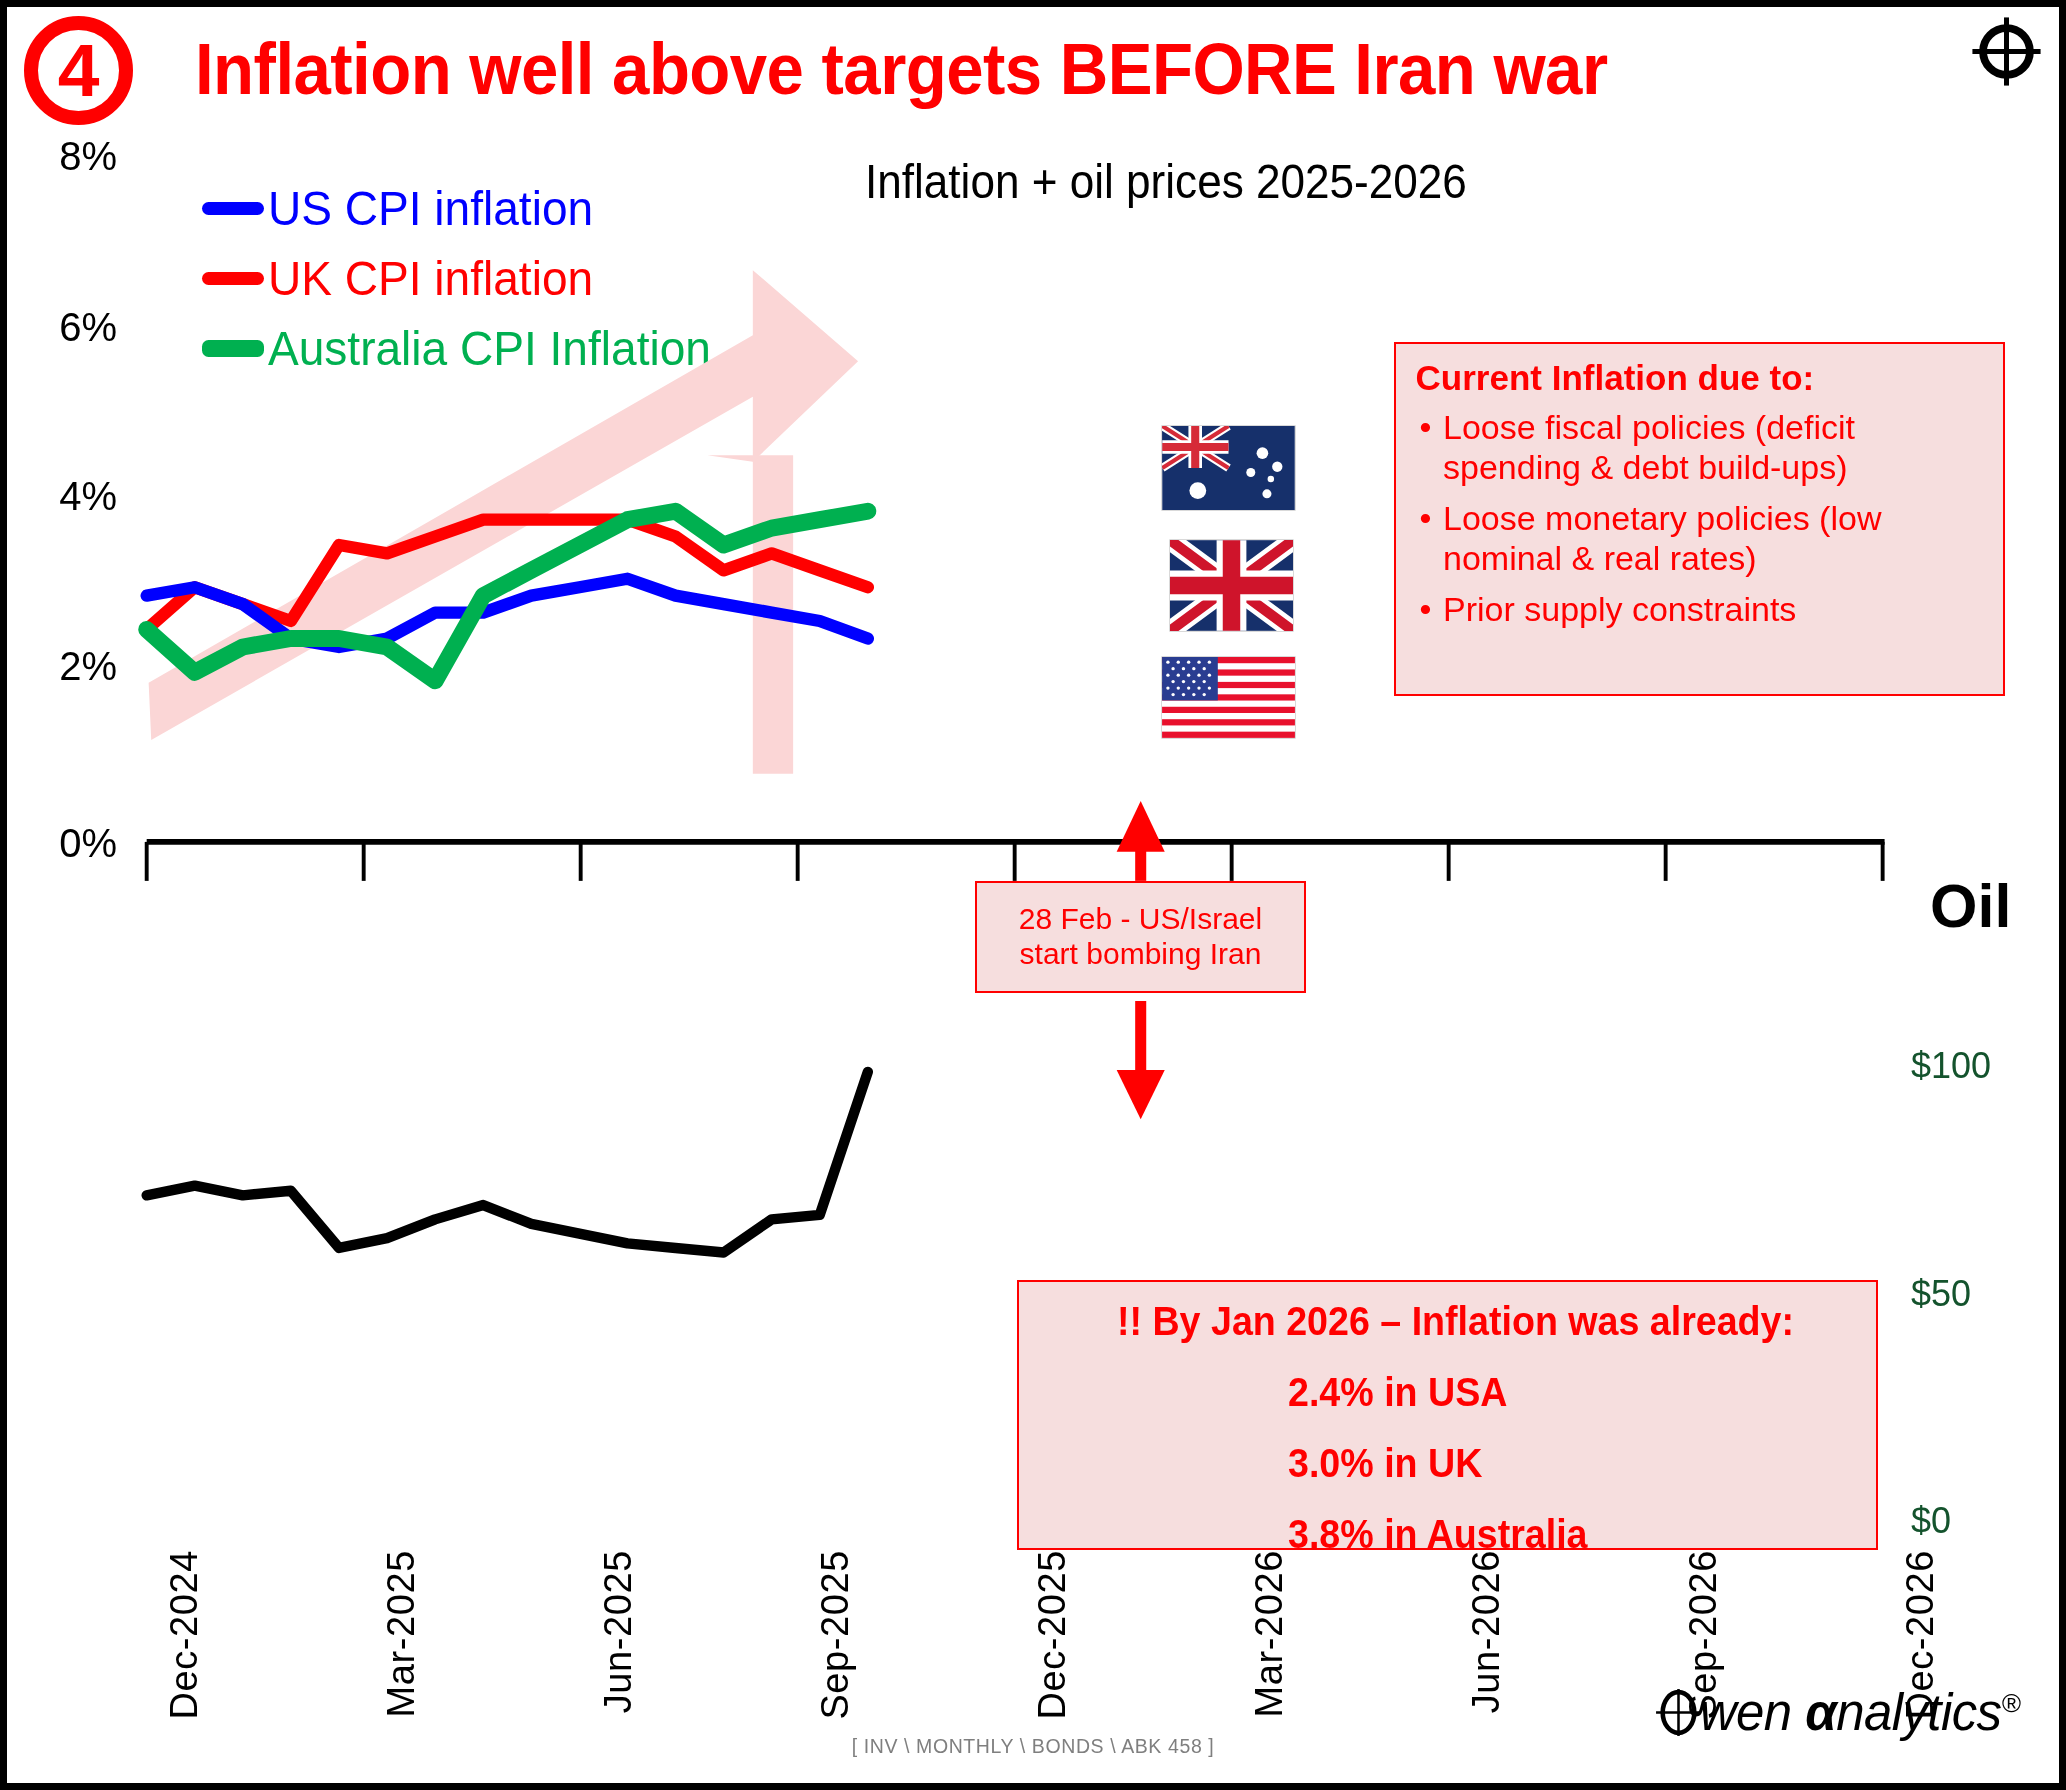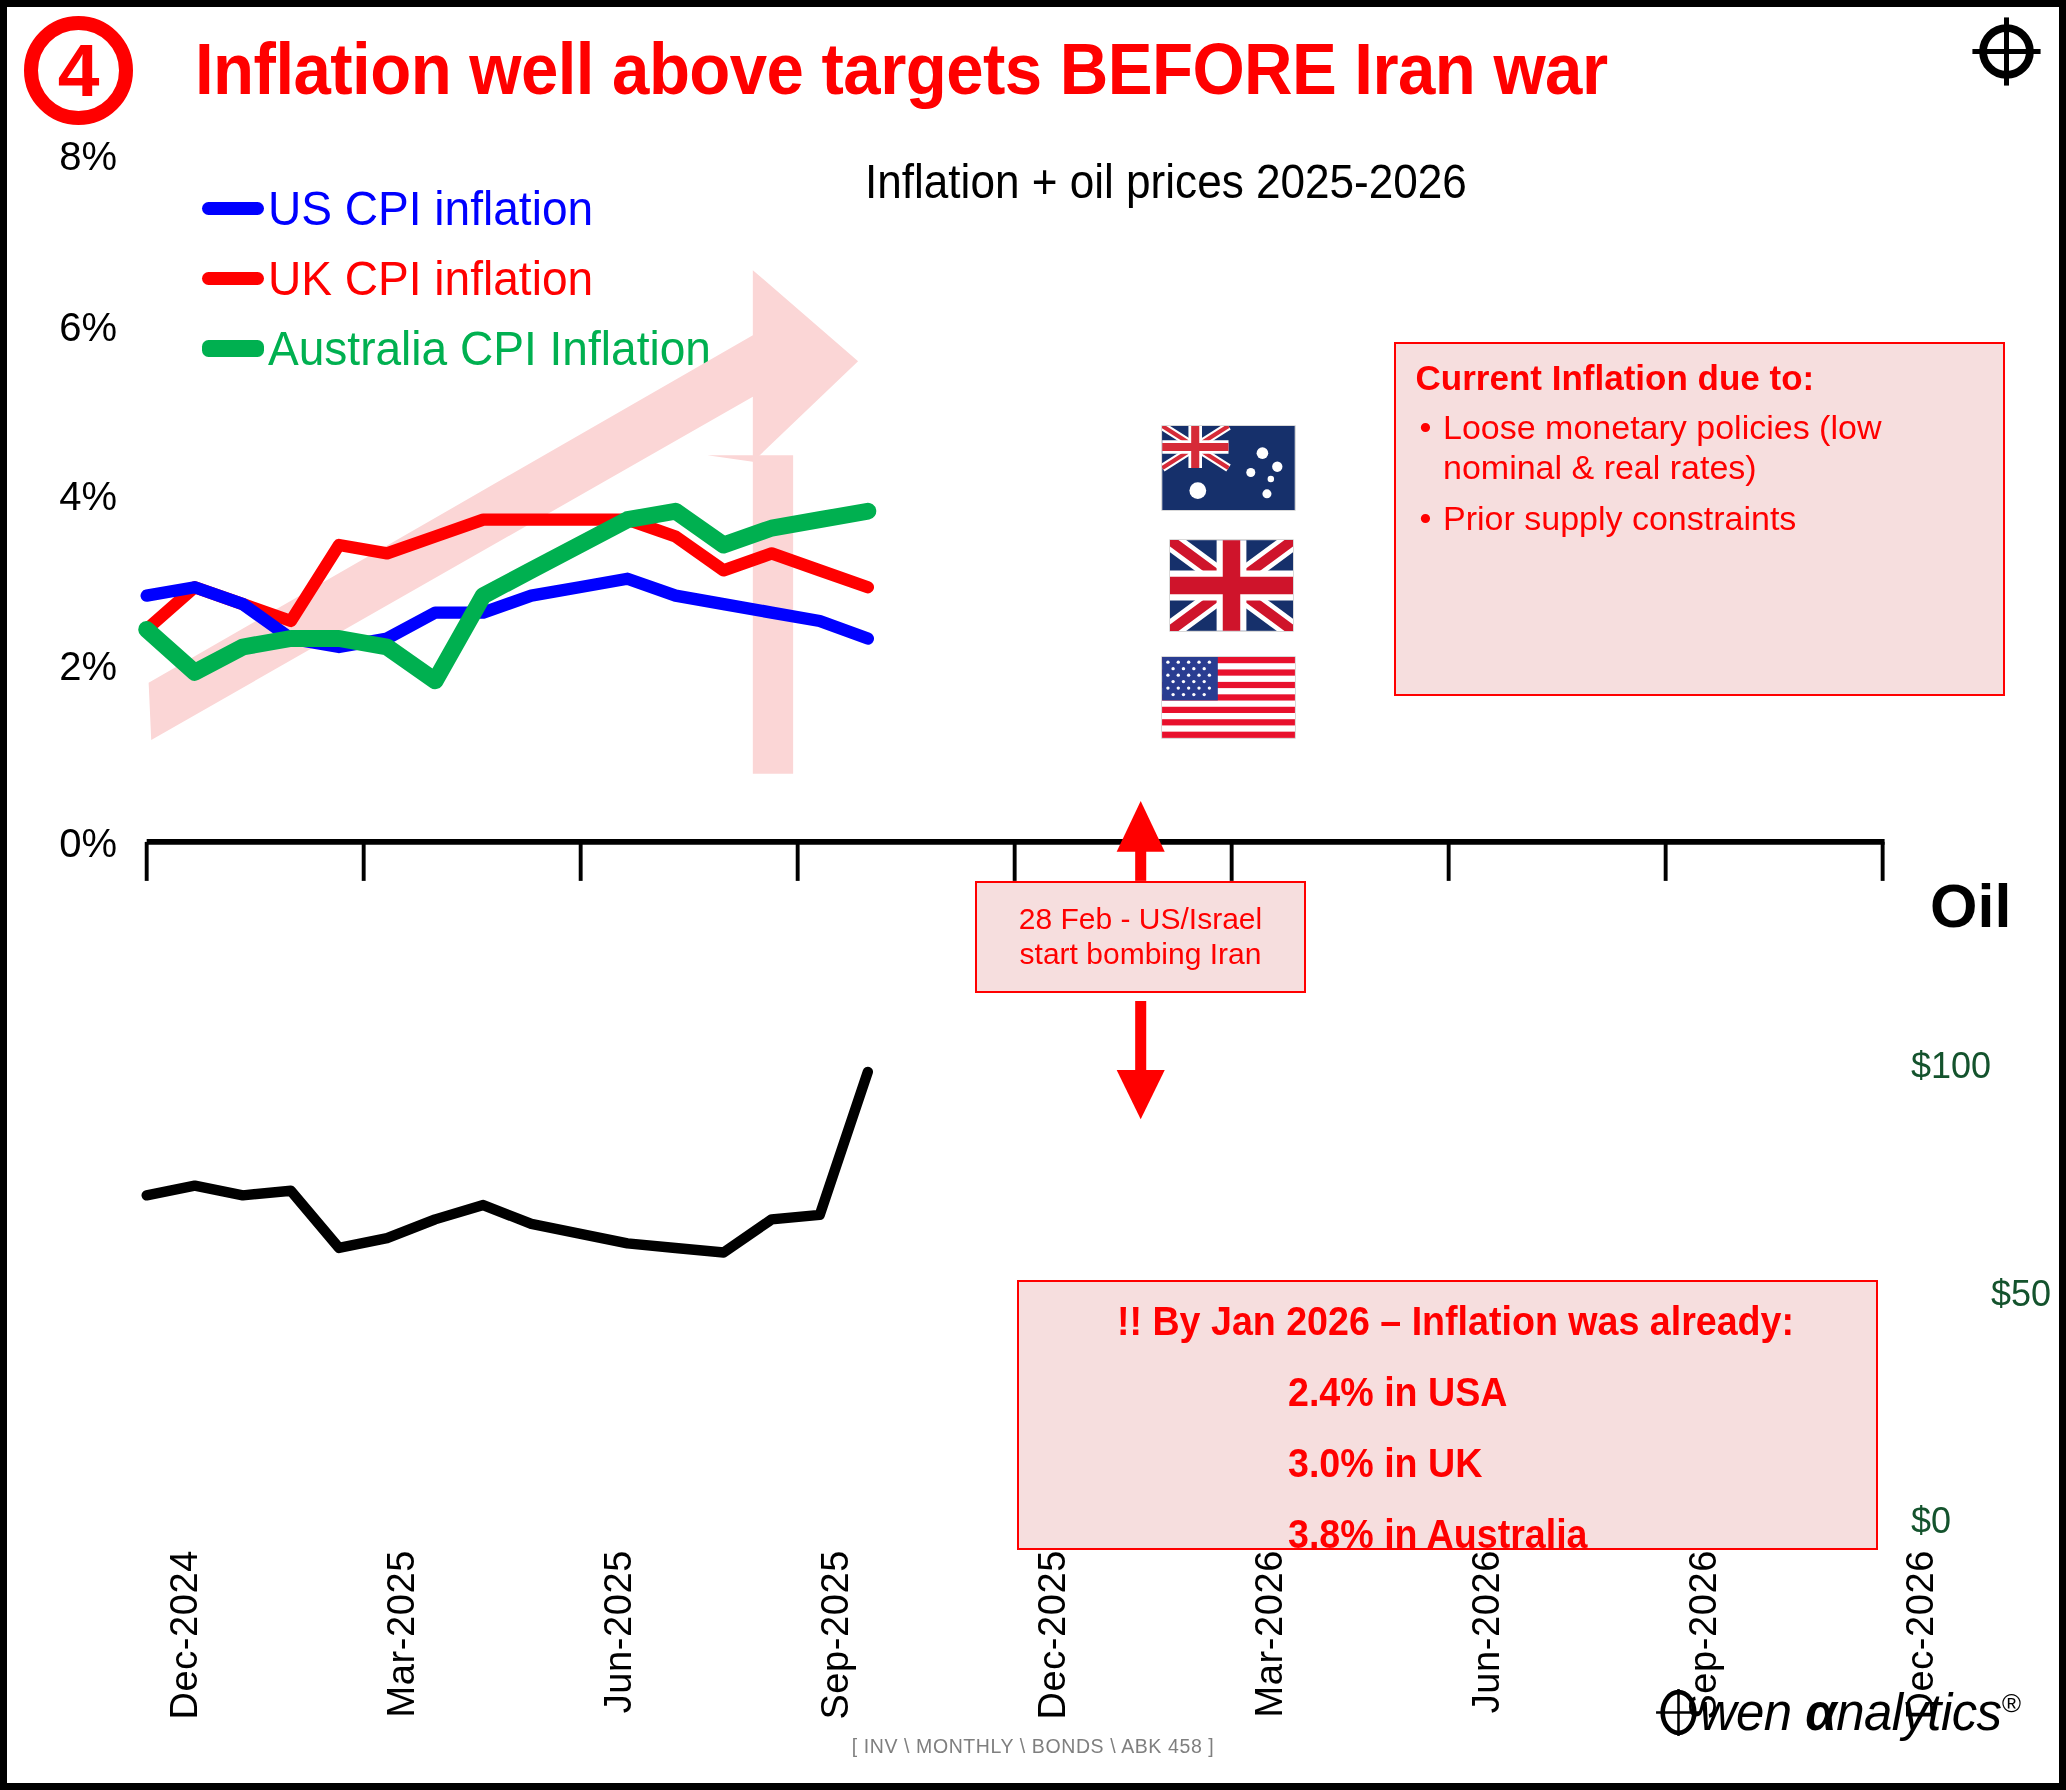--- a/index.html
+++ b/index.html
@@ -142,21 +142,21 @@
   </svg>
 
   <div class="abs ylab" style="left:26px;top:127px;width:84px">8%</div>
   <div class="abs ylab" style="left:26px;top:298px;width:84px">6%</div>
   <div class="abs ylab" style="left:26px;top:467px;width:84px">4%</div>
   <div class="abs ylab" style="left:26px;top:637px;width:84px">2%</div>
   <div class="abs ylab" style="left:26px;top:814px;width:84px">0%</div>
 
   <div class="abs" id="oil-axis-title" style="left:1923px;top:864px">Oil</div>
   <div class="abs rlab" style="left:1904px;top:1038px">$100</div>
-  <div class="abs rlab" style="left:1984px;top:1266px">$50</div>
+  <div class="abs rlab" style="left:1904px;top:1266px">$50</div>
   <div class="abs rlab" style="left:1904px;top:1493px">$0</div>
 
   <div class="abs xlab" style="left:156px;top:1543px">Dec-2024</div>
   <div class="abs xlab" style="left:373px;top:1543px">Mar-2025</div>
   <div class="abs xlab" style="left:590px;top:1543px">Jun-2025</div>
   <div class="abs xlab" style="left:807px;top:1543px">Sep-2025</div>
   <div class="abs xlab" style="left:1024px;top:1543px">Dec-2025</div>
   <div class="abs xlab" style="left:1241px;top:1543px">Mar-2026</div>
   <div class="abs xlab" style="left:1458px;top:1543px">Jun-2026</div>
   <div class="abs xlab" style="left:1675px;top:1543px">Sep-2026</div>
@@ -234,20 +234,21 @@
           <circle cx="33" cy="58" r="2.6"></circle>
           <circle cx="49" cy="58" r="2.6"></circle>
           <circle cx="65" cy="58" r="2.6"></circle>
       </g>
     </svg>
   </div>
 
   <div id="box-causes" class="abs callout">
     <div class="hdr">Current Inflation due to:</div>
     <ul>
+      <li>Loose fiscal policies (deficit spending &amp; debt build-ups)</li>
       <li>Loose monetary policies (low nominal &amp; real rates)</li>
       <li>Prior supply constraints</li>
     </ul>
   </div>
 
   <div id="box-event" class="abs callout">
     <div>28 Feb - US/Israel</div>
     <div>start bombing Iran</div>
   </div>
 

